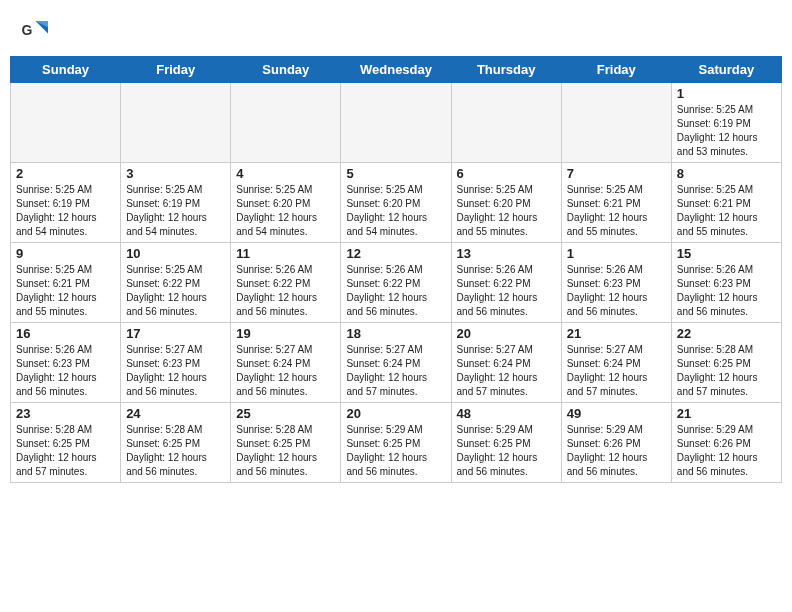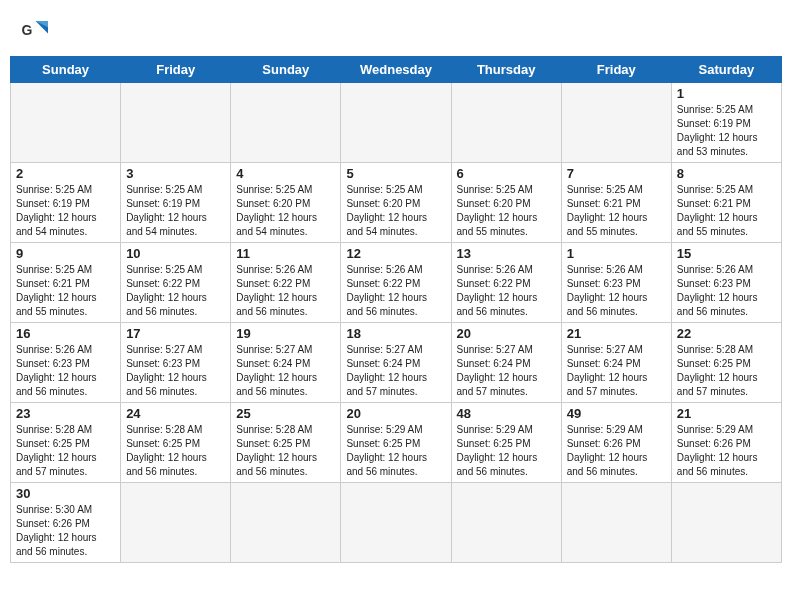--- a/index.html
+++ b/index.html
@@ -338,29 +338,14 @@
 and 56 minutes.</div>
         </td>
         <td>
           <span class="day-number">21</span>
           <div class="day-info" style="white-space: pre-line;">Sunrise: 5:29 AM
 Sunset: 6:26 PM
 Daylight: 12 hours
 and 56 minutes.</div>
         </td>
       </tr>
-      <tr class="week-row last-row">
-        <td>
-          <span class="day-number">30</span>
-          <div class="day-info" style="white-space: pre-line;">Sunrise: 5:30 AM
-Sunset: 6:26 PM
-Daylight: 12 hours
-and 56 minutes.</div>
-        </td>
-        <td class="empty"></td>
-        <td class="empty"></td>
-        <td class="empty"></td>
-        <td class="empty"></td>
-        <td class="empty"></td>
-        <td class="empty"></td>
-      </tr>
     </tbody>
 </table>
 
 </body></html>

